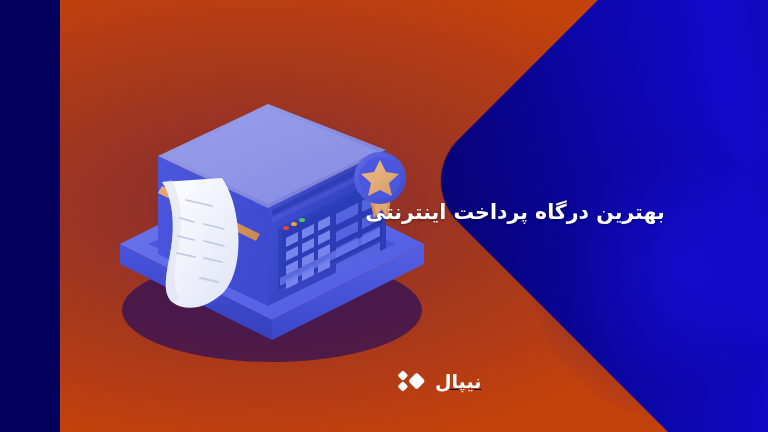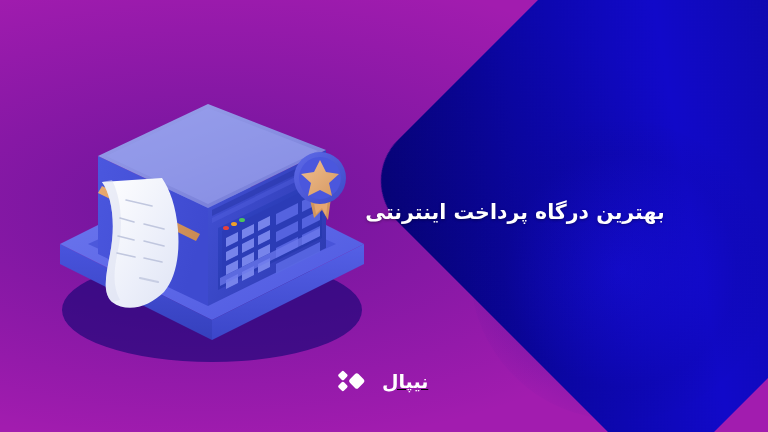--- a/index.html
+++ b/index.html
@@ -4,23 +4,23 @@
 <title>Nipal Banner</title>
 <style>
   * { margin:0; padding:0; box-sizing:border-box; }
   html,body{
     width:768px; height:432px; overflow:hidden;
     background:#02005c;
     font-family:"DejaVu Sans","Liberation Sans",sans-serif;
   }
   .banner{
     position:relative;
-    width:768px; height:432px;
+    width:708px; height:432px;
     overflow:hidden;
-    background:#a21caf;
+    background:#c2410c;
   }
   
   .bg-diamond{
     position:absolute;
     width:430px; height:430px;
     left:446px; top:-34px;
     border-radius:58px;
     transform:rotate(45deg);
     background:linear-gradient(215deg,#0d0a8e 0%,#1109c9 46%,#0b06a4 72%,#05016f 100%);
     filter:blur(0.4px);
@@ -55,21 +55,21 @@
     text-shadow:0 1px 3px rgba(0,0,0,0.35);
   }
 
   
   .logo{
     position:absolute;
     left:338px; top:366px;
     display:flex;
     flex-direction:row-reverse;
     align-items:center;
-    gap:14px;
+    gap:7px;
     direction:rtl;
     text-decoration:underline;
   }
   .logo-mark{ width:30px; height:30px; display:block; }
   .logo-word{
     color:#ffffff;
     font-size:19px;
     font-weight:bold;
     line-height:1;
     letter-spacing:-0.3px;

